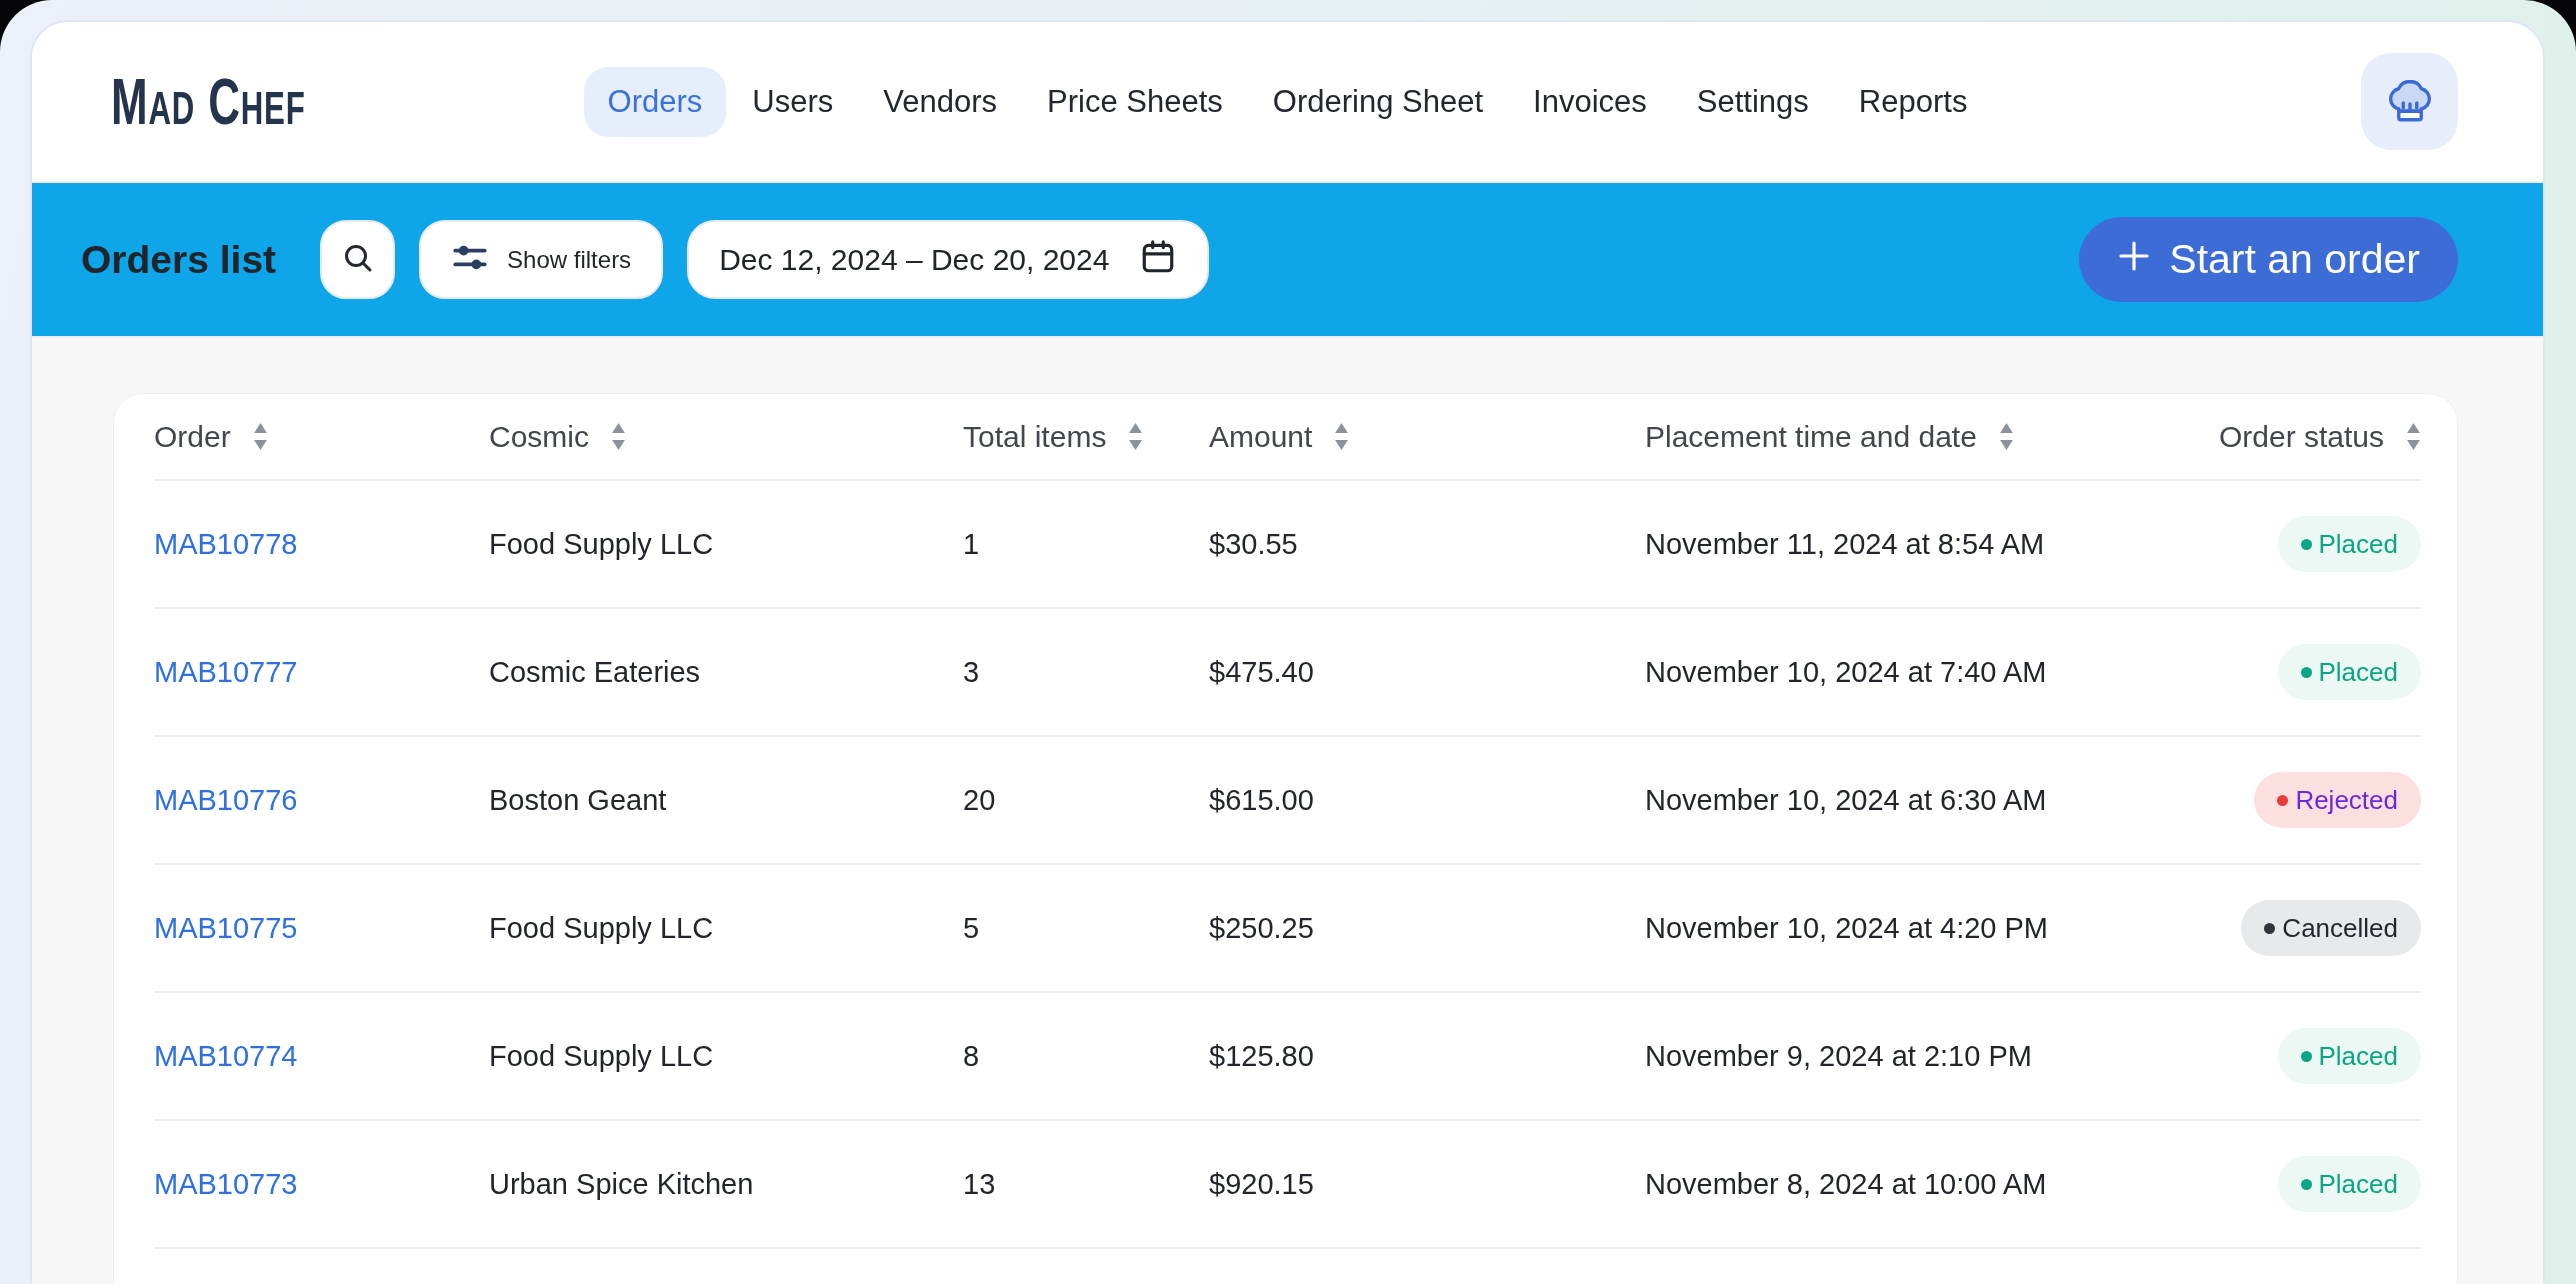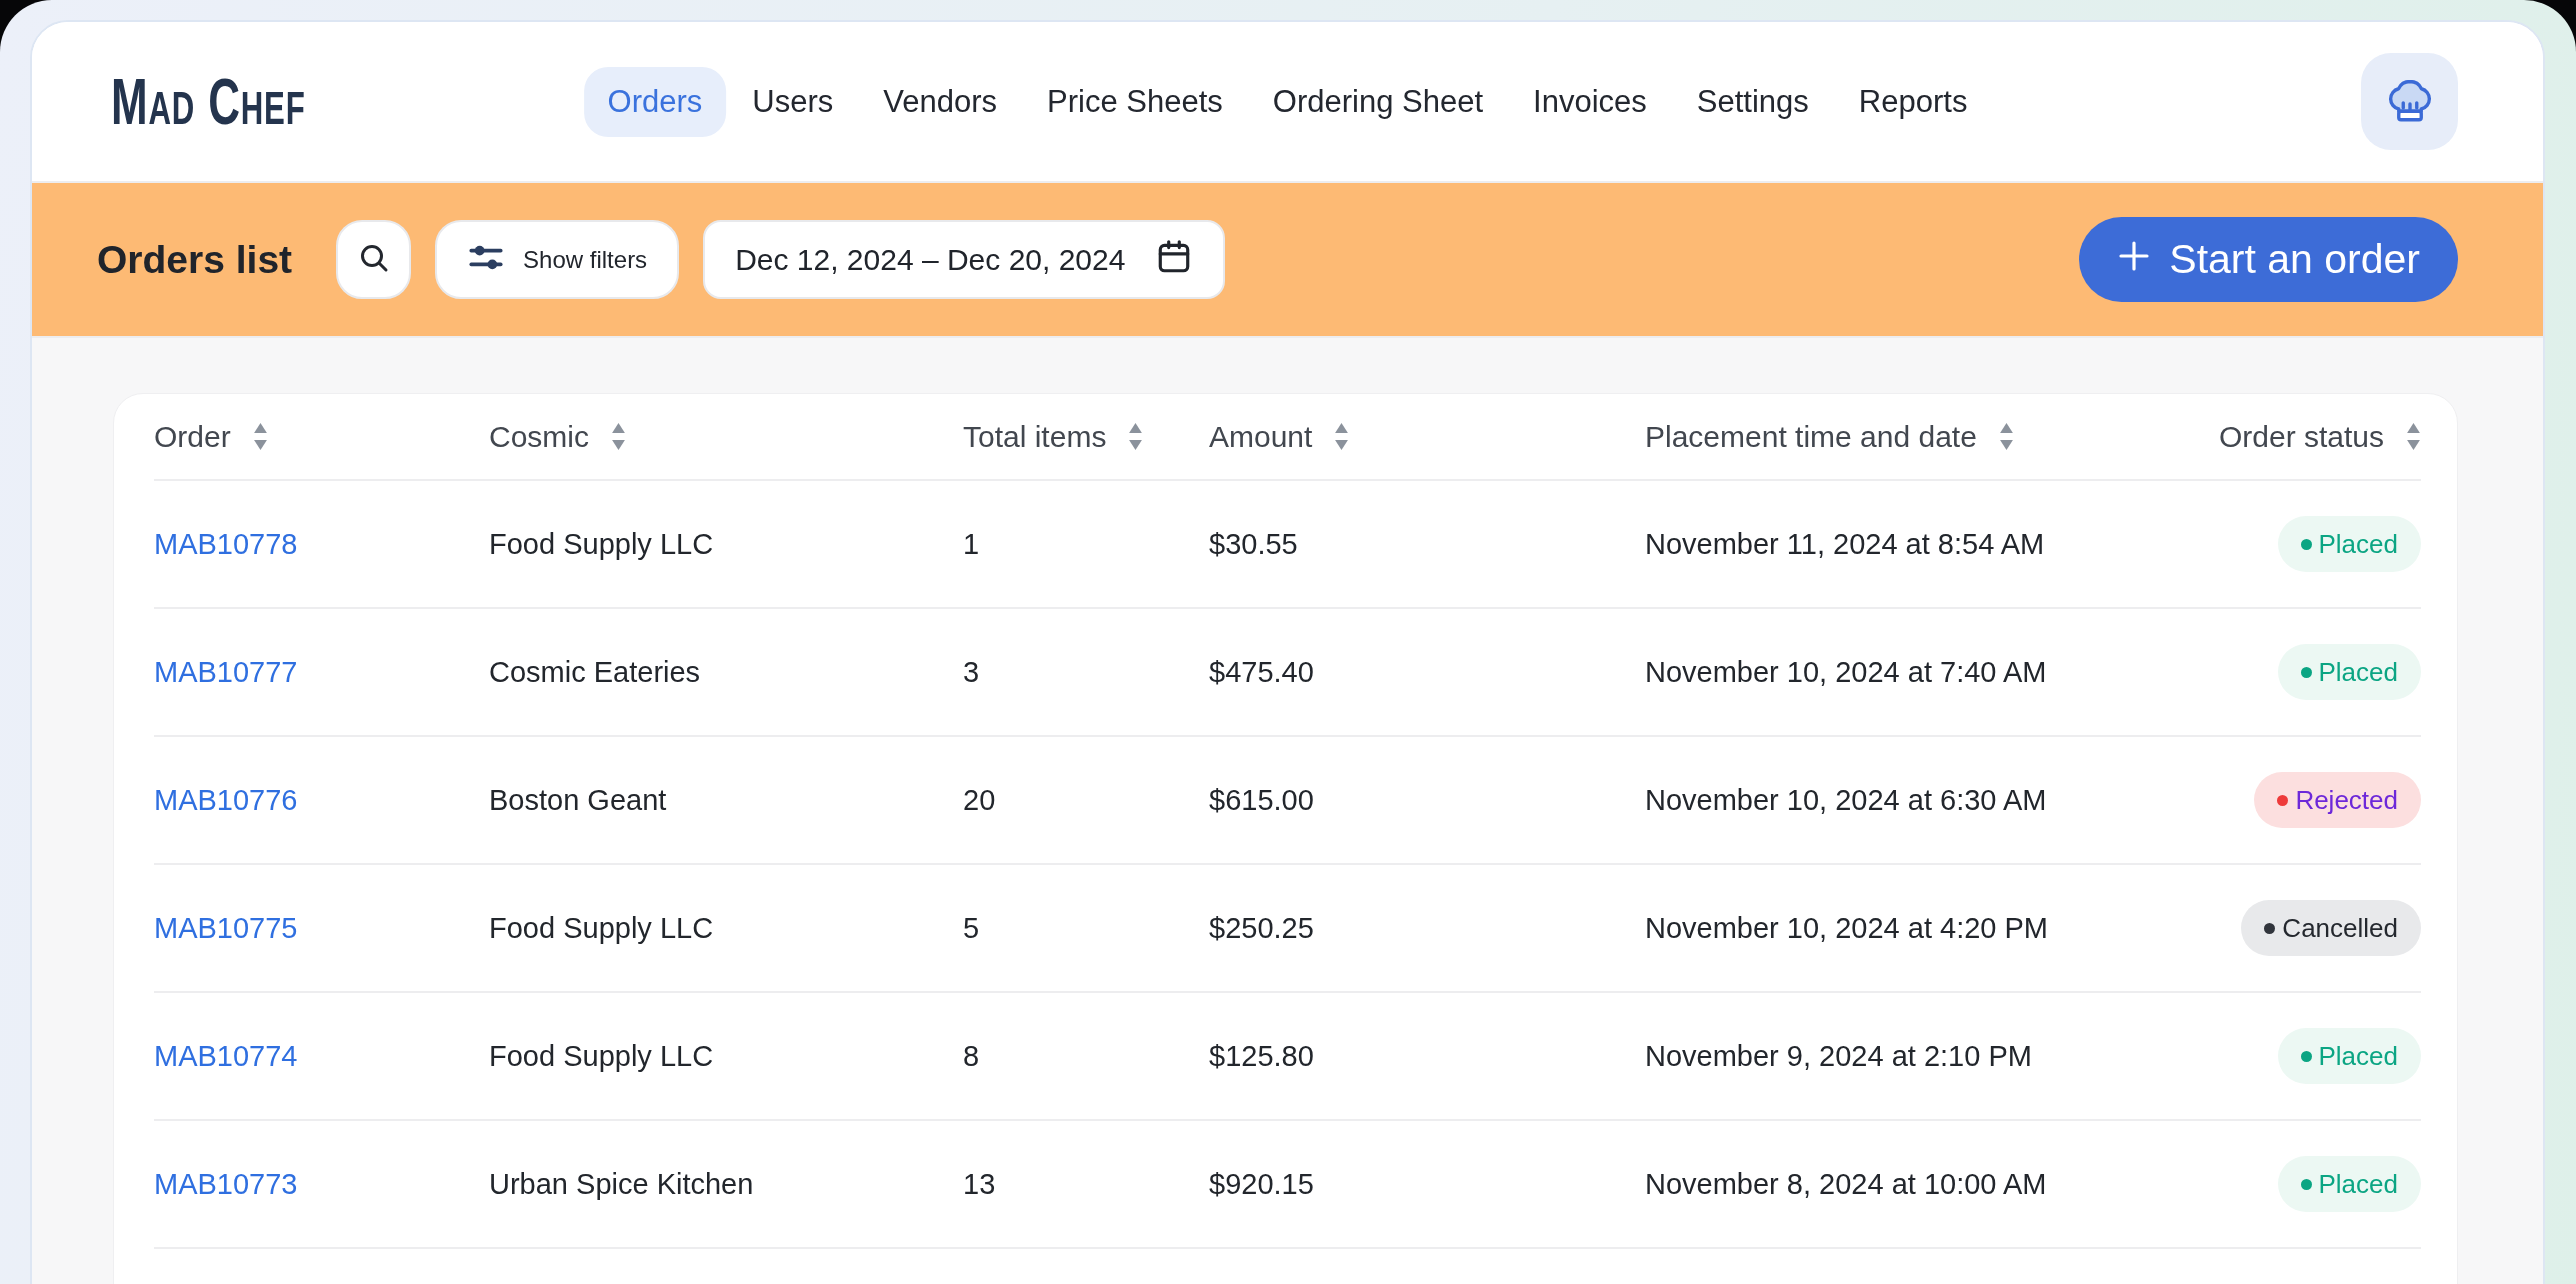--- a/index.html
+++ b/index.html
@@ -21,29 +21,29 @@
     position:relative;border-bottom:2px solid #ededef;background:#fff;box-sizing:border-box;}
   .logo{font-size:55px;font-weight:600;color:#24344d;font-variant-caps:small-caps;
     letter-spacing:1px;transform:scaleX(.8) scaleY(1.18);transform-origin:left center;white-space:nowrap;}
   .menu{position:absolute;left:50%;top:50%;transform:translate(-50%,-50%);
     display:flex;align-items:center;gap:2px;}
   .nav-item{font-size:31px;color:#23272f;padding:17px 24px;border-radius:24px;white-space:nowrap;cursor:pointer;}
   .nav-item.active{background:#e7eefb;color:#3a72dd;}
   .avatar{margin-left:auto;width:97px;height:97px;border-radius:30px;background:#e7edf9;
     display:flex;align-items:center;justify-content:center;cursor:pointer;}
   
-  .filterbar{height:155px;display:flex;align-items:center;padding:0 85px 0 65px;gap:24px;
-    border-bottom:2px solid #ededef;background:#fdba74;box-sizing:border-box;}
+  .filterbar{height:155px;display:flex;align-items:center;padding:0 85px 0 49px;gap:24px;
+    border-bottom:2px solid #ededef;background:#0ea5e9;box-sizing:border-box;}
   .page-title{font-size:39px;font-weight:700;color:#20242b;margin-right:20px;white-space:nowrap;}
   .btn-icon{width:75px;height:79px;border:2px solid #e8e9ec;border-radius:26px;background:#fff;
     display:flex;align-items:center;justify-content:center;box-sizing:border-box;cursor:pointer;}
   .btn-filters{height:79px;border:2px solid #e8e9ec;border-radius:26px;background:#fff;
     display:flex;align-items:center;gap:18px;padding:0 30px;font-size:24px;color:#22262d;
     box-sizing:border-box;cursor:pointer;white-space:nowrap;}
-  .date-pill{height:79px;border:2px solid #e8e9ec;border-radius:18px;background:#fff;
+  .date-pill{height:79px;border:2px solid #e8e9ec;border-radius:28px;background:#fff;
     display:flex;align-items:center;gap:30px;padding:0 30px;font-size:30px;color:#20242b;
     box-sizing:border-box;cursor:pointer;white-space:nowrap;}
   .btn-primary{margin-left:auto;height:85px;background:#3d6cd7;color:#fff;border:none;
     border-radius:44px;display:flex;align-items:center;gap:18px;padding:0 38px;
     font-size:41px;cursor:pointer;white-space:nowrap;font-family:inherit;}
   
   .main{background:#f7f7f8;padding:55px 85px 0 81px;height:1090px;}
   .card{background:#fff;border:1px solid #efeff1;border-radius:30px;
     padding:0 36px 0 40px;min-height:1030px;box-sizing:border-box;}
   .grid{display:grid;grid-template-columns:335px 474px 246px 436px 555px 1fr;align-items:center;}

